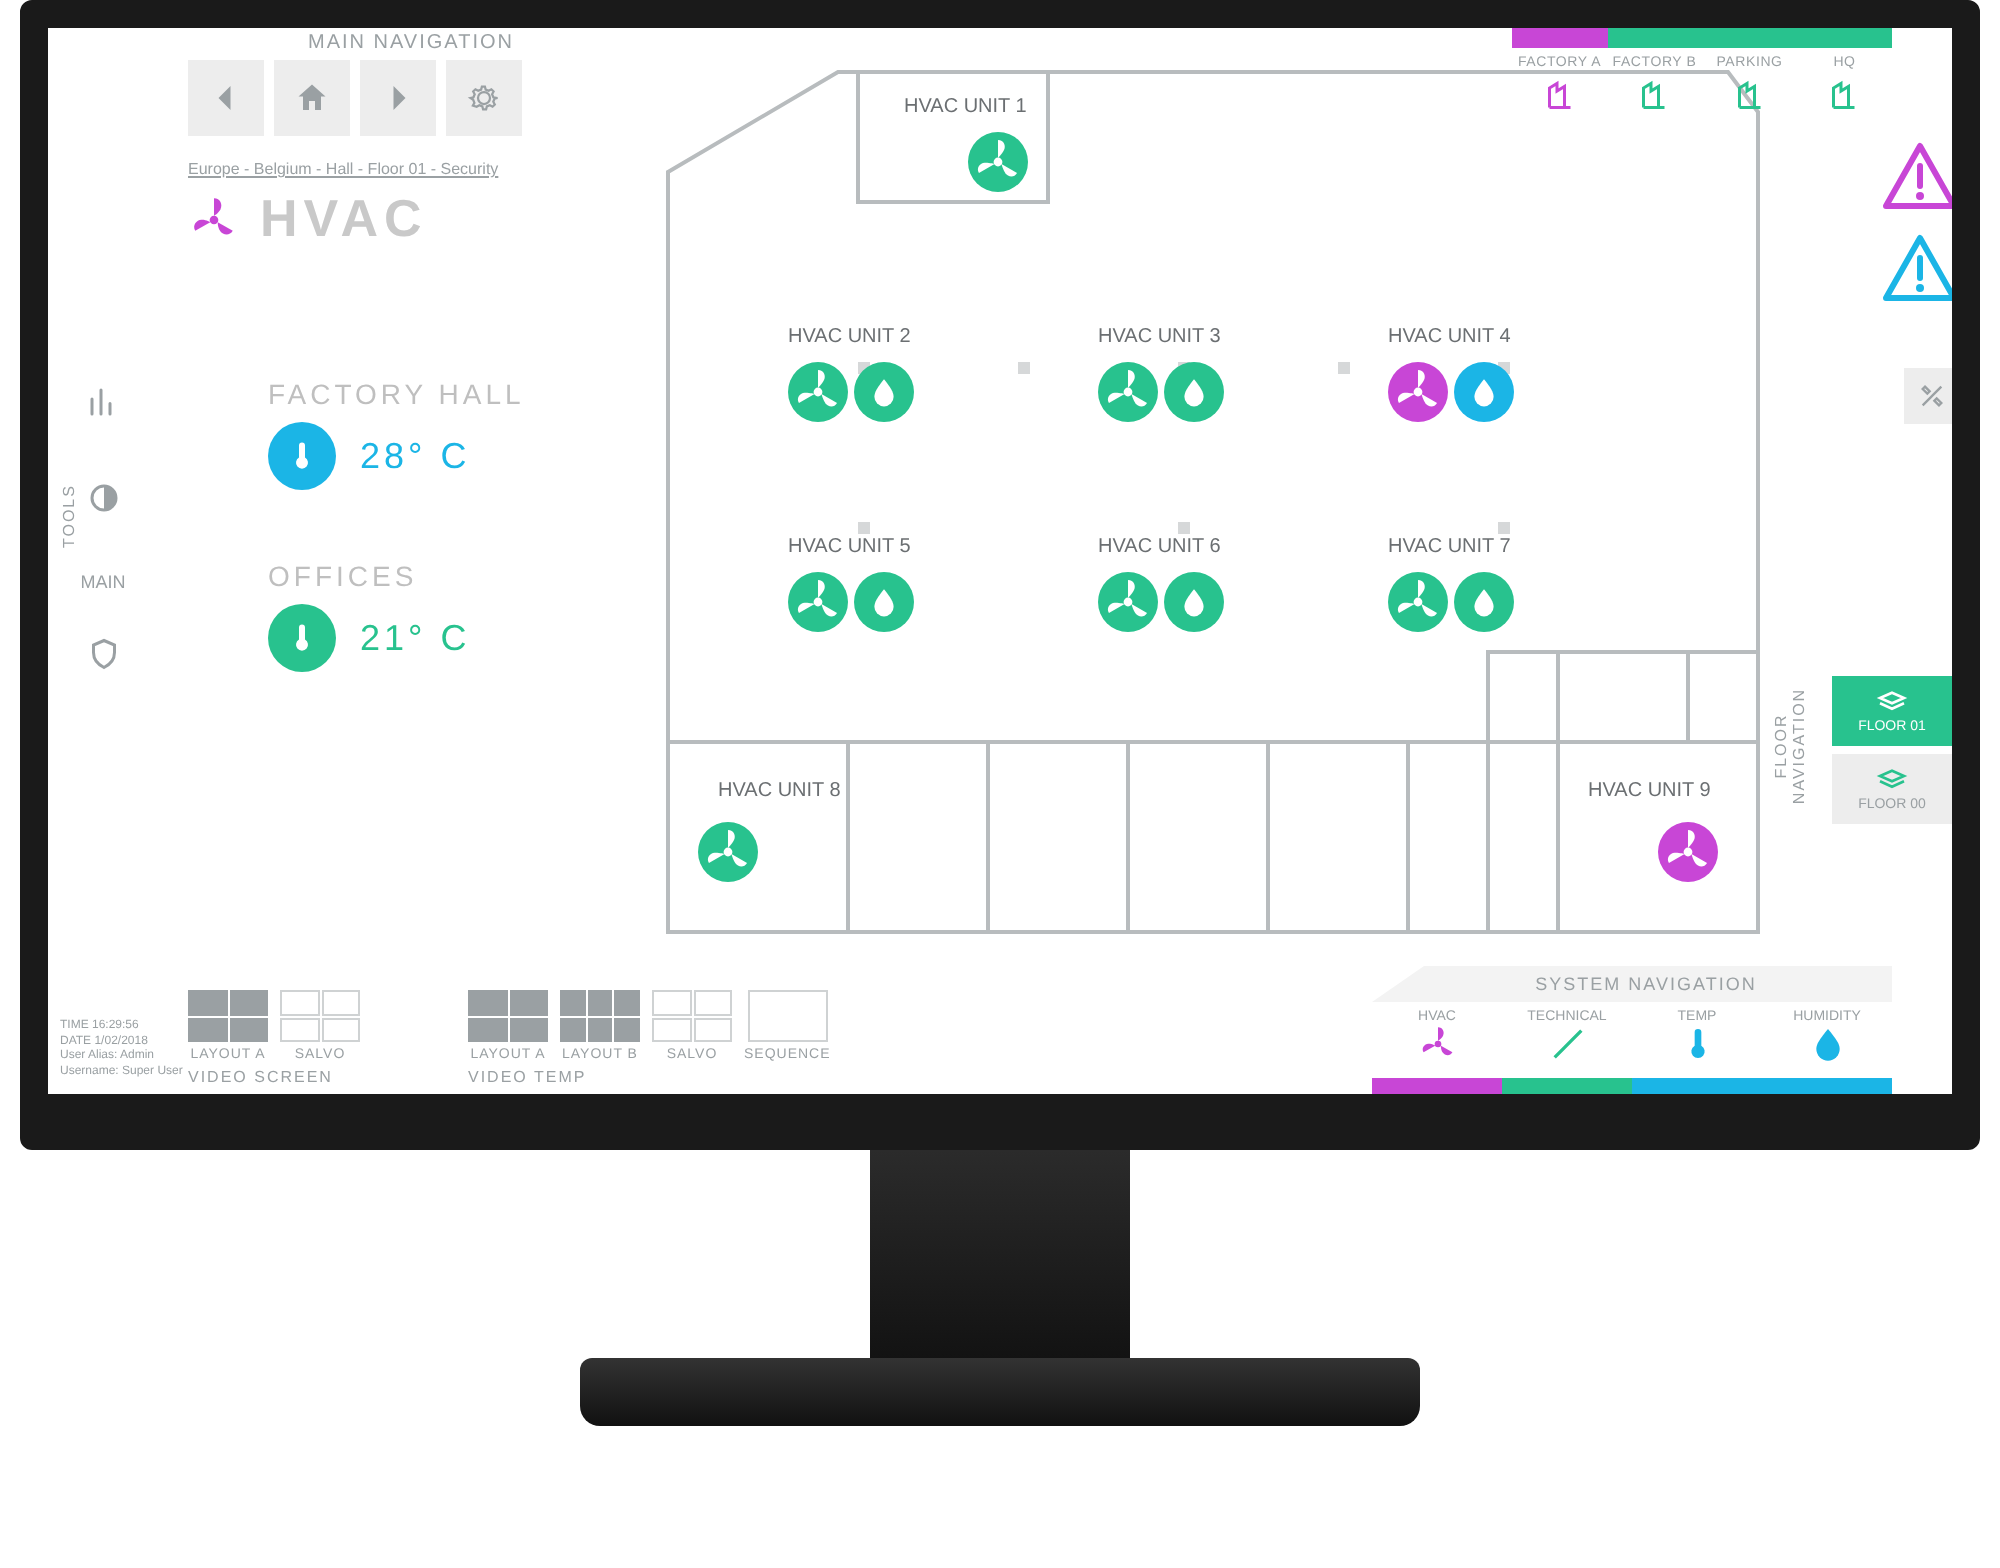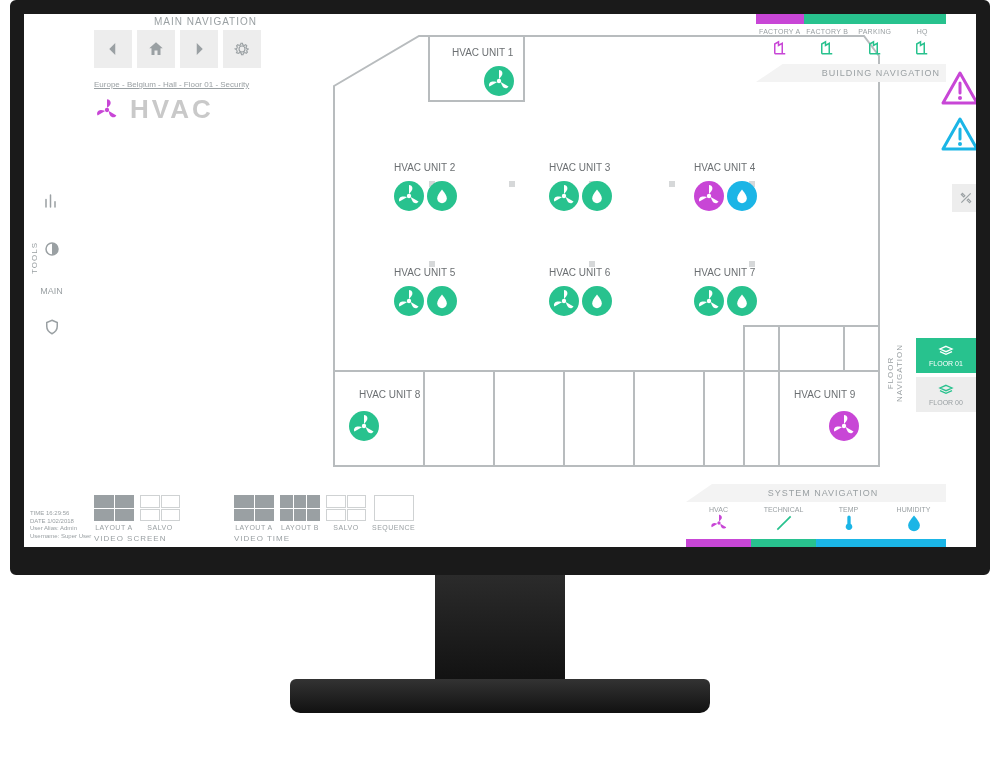--- a/index.html
+++ b/index.html
@@ -166,20 +166,44 @@
             </svg>
           </div>
         <div class="user-label">MAIN</div>
         <div class="tool">
             <svg viewBox="0 0 24 24">
               <path d="M12 3l7 3v5c0 5-3 8-7 10-4-2-7-5-7-10V6z"></path>
             </svg>
           </div>
       </div>
 
+      <div class="temp-panel">
+        <div class="temp-block">
+          <div class="t-label">FACTORY HALL</div>
+          <div class="t-row">
+            <div class="circ blue">
+                <svg viewBox="0 0 24 24">
+                  <path d="M12 3a2 2 0 012 2v8a4 4 0 11-4 0V5a2 2 0 012-2z"></path>
+                </svg>
+              </div>
+            <div class="t-val blue">28° C</div>
+          </div>
+        </div>
+        <div class="temp-block">
+          <div class="t-label">OFFICES</div>
+          <div class="t-row">
+            <div class="circ green">
+                <svg viewBox="0 0 24 24">
+                  <path d="M12 3a2 2 0 012 2v8a4 4 0 11-4 0V5a2 2 0 012-2z"></path>
+                </svg>
+              </div>
+            <div class="t-val green">21° C</div>
+          </div>
+        </div>
+      </div>
 
       <div class="plan">
         <svg viewBox="0 0 560 450">
           <defs>
             <g id="fan">
                 <circle r="15" fill="#28c28e"></circle>
                 <g fill="#fff">
                   <circle r="2.2"></circle>
                   <path d="M0 -11c3 0 4 3 3 5s-3 4-3 4z"></path>
                   <path d="M0 -11c3 0 4 3 3 5s-3 4-3 4z" transform="rotate(120)"></path>
@@ -286,21 +310,20 @@
           <div class="bnav-item"><div class="bn-lbl">FACTORY B</div><svg viewBox="0 0 24 24">
                 <path fill="none" stroke="#28c28e" stroke-width="2" d="M5 21V8l5-3v5l5-3v14M5 21h14"></path>
               </svg></div>
           <div class="bnav-item"><div class="bn-lbl">PARKING</div><svg viewBox="0 0 24 24">
                 <path fill="none" stroke="#28c28e" stroke-width="2" d="M5 21V8l5-3v5l5-3v14M5 21h14"></path>
               </svg></div>
           <div class="bnav-item"><div class="bn-lbl">HQ</div><svg viewBox="0 0 24 24">
                 <path fill="none" stroke="#28c28e" stroke-width="2" d="M5 21V8l5-3v5l5-3v14M5 21h14"></path>
               </svg></div>
         </div>
-        <div class="bnav-title">BUILDING NAVIGATION</div>
       </div>
 
       <div class="warnings">
         <svg class="warn" viewBox="0 0 40 40">
             <path d="M20 4 L37 34 H3 Z" fill="none" stroke="#c846d6" stroke-width="3" stroke-linejoin="round"></path>
             <line x1="20" y1="14" x2="20" y2="24" stroke="#c846d6" stroke-width="3" stroke-linecap="round"></line>
             <circle cx="20" cy="29" r="2" fill="#c846d6"></circle>
           </svg>
         <svg class="warn" viewBox="0 0 40 40">
             <path d="M20 4 L37 34 H3 Z" fill="none" stroke="#1bb5e6" stroke-width="3" stroke-linejoin="round"></path>
@@ -409,21 +432,21 @@
               </div>
               <div class="v-lbl">SALVO</div>
             </div>
           <div class="v-item">
               <div class="thumb g1 outline">
                 <div></div>
               </div>
               <div class="v-lbl">SEQUENCE</div>
             </div>
         </div>
-        <div class="v-title">VIDEO TIME</div>
+        <div class="v-title">VIDEO TEMP</div>
       </div>
 
       <div class="status">
         <div>TIME 16:29:56</div>
         <div>DATE 1/02/2018</div>
         <div>User Alias: Admin</div>
         <div>Username: Super User</div>
       </div>
 
     </div>

